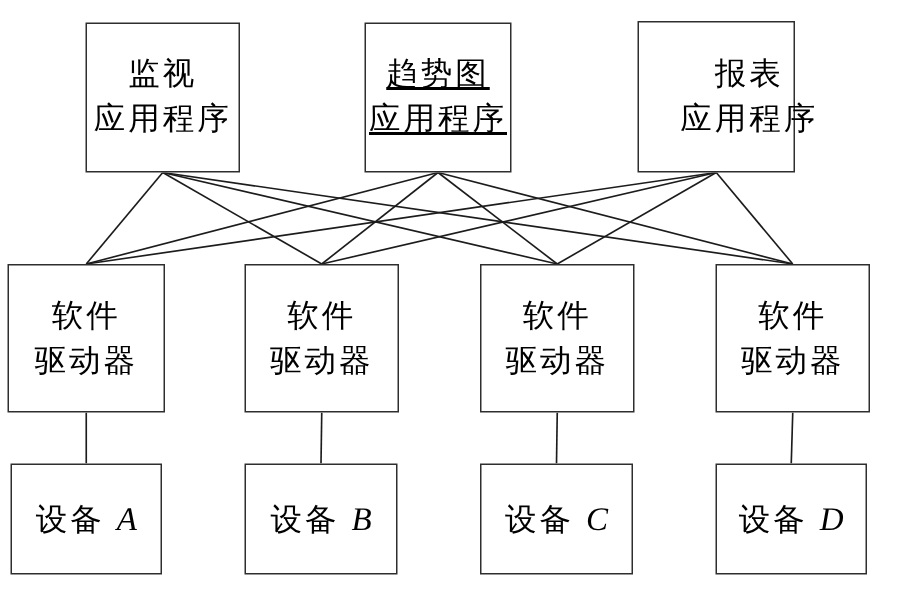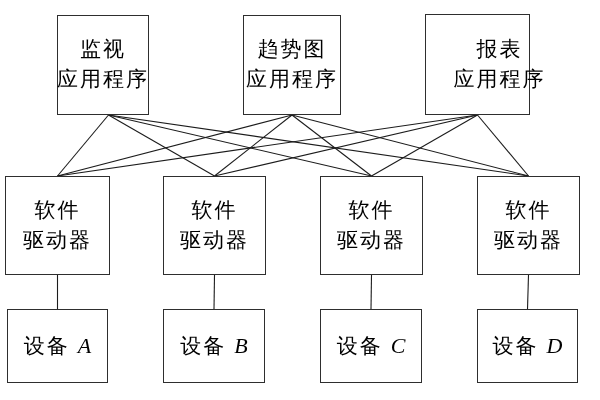--- a/index.html
+++ b/index.html
@@ -41,21 +41,21 @@
   }
   .box .t { white-space: nowrap; }
   .dev-line { display: flex; align-items: baseline; text-align: right; }
   .letter {
     font-style: italic;
     letter-spacing: 0;
     margin-left: 8px;
     font-size: 22px;
   }
   
-  .app0 { left: 57px;  top: 15px;  width: 92px; height: 100px; text-align: center; }
+  .app0 { left: 57px;  top: 15px;  width: 103px; height: 100px; text-align: center; }
   .app1 { left: 243px; top: 15px;  width: 98px;  height: 100px; }
   .app2 { left: 425px; top: 14px;  width: 105px; height: 101px; }
   
   .drv0 { left: 5px;   top: 176px; width: 105px; height: 99px; }
   .drv1 { left: 163px; top: 176px; width: 103px; height: 99px; }
   .drv2 { left: 320px; top: 176px; width: 103px; height: 99px; }
   .drv3 { left: 477px; top: 176px; width: 103px; height: 99px; }
   
   .dev0 { left: 7px;   top: 309px; width: 101px; height: 74px; }
   .dev1 { left: 163px; top: 309px; width: 102px; height: 74px; }
@@ -82,21 +82,21 @@
       <line x1="57.5" y1="275" x2="57.5" y2="309" stroke="#1c1c1c" stroke-width="1.1"></line>
       <line x1="214.5" y1="275" x2="214" y2="309" stroke="#1c1c1c" stroke-width="1.1"></line>
       <line x1="371.5" y1="275" x2="371" y2="309" stroke="#1c1c1c" stroke-width="1.1"></line>
       <line x1="528.5" y1="275" x2="527.5" y2="309" stroke="#1c1c1c" stroke-width="1.1"></line>
     </svg>
 
   <div class="box app app0" style="border-color: rgb(46, 46, 46); color: rgb(0, 0, 0);">
     <div class="t">监视</div>
     <div class="t">应用程序</div>
   </div>
-  <div class="box app app1" style="border-color: rgb(46, 46, 46); color: rgb(0, 0, 0);">
+  <div class="box app app1" style="border-color: rgb(46, 46, 46); color: rgb(0, 0, 0); text-decoration: underline;">
     <div class="t">趋势图</div>
     <div class="t">应用程序</div>
   </div>
   <div class="box app app2" style="border-color: rgb(46, 46, 46); color: rgb(0, 0, 0); padding-left: 44px;">
     <div class="t">报表</div>
     <div class="t">应用程序</div>
   </div>
 
   <div class="box drv drv0" style="border-color: rgb(46, 46, 46); color: rgb(0, 0, 0);">
     <div class="t">软件</div>

